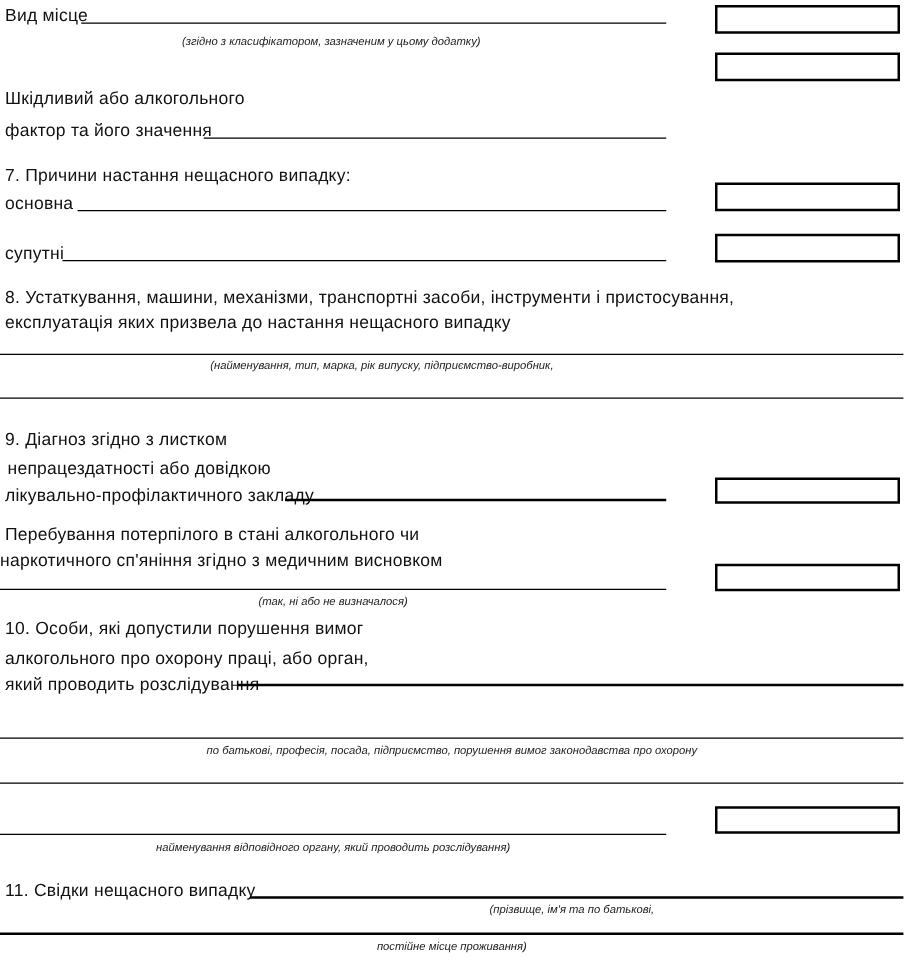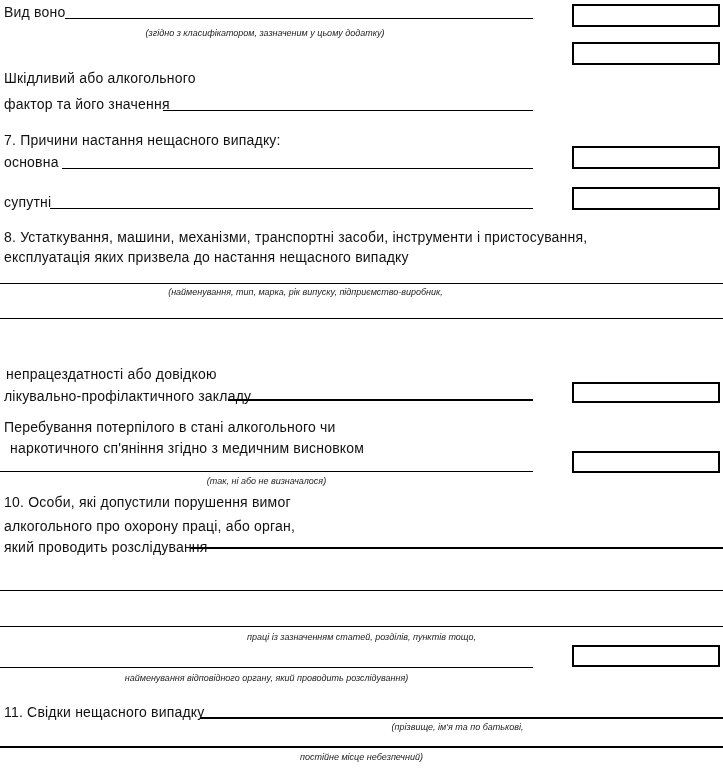--- a/index.html
+++ b/index.html
@@ -42,21 +42,21 @@
     height: 23px;
     border: 2px solid #000;
     background: #fff;
   }
 </style>
 </head>
 <body>
 
 <div id="page">
 
-  <span class="lbl" style="left:4px; top:4px">Вид воно</span>
+  <span class="lbl" style="left:4px; top:4px">Вид місце</span>
   <div class="blank" style="left:65px; top:3px; width:468px; height:15px"></div>
   <div class="codebox" style="left:572px; top:4px"></div>
   <span class="cap" style="left:0px; top:28px; width:530px">(згідно з класифікатором, зазначеним у цьому додатку)</span>
   <div class="codebox" style="left:572px; top:42px"></div>
 
   <span class="lbl" style="left:4px; top:70px">Шкідливий або алкогольного</span>
   <span class="lbl" style="left:4px; top:96px">фактор та його значення</span>
   <div class="blank" style="left:163px; top:95px; width:370px; height:15px"></div>
 
   <span class="lbl" style="left:4px; top:132px">7. Причини настання нещасного випадку:</span>
@@ -66,41 +66,42 @@
   <span class="lbl" style="left:4px; top:194px">супутні</span>
   <div class="blank" style="left:50px; top:193px; width:483px; height:15px"></div>
   <div class="codebox" style="left:572px; top:187px"></div>
 
   <span class="lbl" style="left:4px; top:229px">8. Устаткування, машини, механізми, транспортні засоби, інструменти і пристосування,</span>
   <span class="lbl" style="left:4px; top:249px">експлуатація яких призвела до настання нещасного випадку</span>
   <div class="blank" style="left:0px; top:268px; width:723px; height:15px"></div>
   <span class="cap" style="left:0px; top:287px; width:611px">(найменування, тип, марка, рік випуску, підприємство-виробник,</span>
   <div class="blank" style="left:0px; top:303px; width:723px; height:15px"></div>
 
+  <span class="lbl" style="left:4px; top:343px">9. Діагноз згідно з листком</span>
   <span class="lbl" style="left:6px; top:366px">непрацездатності або довідкою</span>
   <span class="lbl" style="left:4px; top:388px">лікувально-профілактичного закладу</span>
   <div class="blank thick" style="left:228px; top:385px; width:305px; height:14px"></div>
   <div class="codebox" style="left:572px; top:382px; height:21px"></div>
 
   <span class="lbl" style="left:4px; top:419px">Перебування потерпілого в стані алкогольного чи</span>
-  <span class="lbl" style="left:10px; top:440px">наркотичного сп'яніння згідно з медичним висновком</span>
+  <span class="lbl" style="left:0; top:440px">наркотичного сп'яніння згідно з медичним висновком</span>
   <div class="blank" style="left:0px; top:457px; width:533px; height:14px"></div>
   <div class="codebox" style="left:572px; top:451px; height:22px"></div>
   <span class="cap" style="left:0px; top:476px; width:533px">(так, ні або не визначалося)</span>
 
   <span class="lbl" style="left:4px; top:494px">10. Особи, які допустили порушення вимог</span>
   <span class="lbl" style="left:4px; top:518px">алкогольного про охорону праці, або орган,</span>
   <span class="lbl" style="left:4px; top:539px">який проводить розслідування</span>
   <div class="blank thick" style="left:190px; top:535px; width:533px; height:12px"></div>
   <div class="blank" style="left:0px; top:576px; width:723px; height:14px"></div>
+  <span class="cap" style="left:0px; top:595px; width:723px">по батькові, професія, посада, підприємство, порушення вимог законодавства про охорону</span>
   <div class="blank" style="left:0px; top:612px; width:723px; height:14px"></div>
-  <span class="cap" style="left:0px; top:632px; width:723px">праці із зазначенням статей, розділів, пунктів тощо,</span>
   <div class="blank" style="left:0px; top:653px; width:533px; height:14px"></div>
   <div class="codebox" style="left:572px; top:645px; height:22px"></div>
   <span class="cap" style="left:0px; top:673px; width:533px">найменування відповідного органу, який проводить розслідування)</span>
 
   <span class="lbl" style="left:4px; top:704px">11. Свідки нещасного випадку</span>
   <div class="blank thick" style="left:200px; top:704px; width:523px; height:13px"></div>
   <span class="cap" style="left:196px; top:722px; width:523px">(прізвище, ім'я та по батькові,</span>
   <div class="blank thick" style="left:0px; top:733px; width:723px; height:13px"></div>
-  <span class="cap" style="left:0px; top:752px; width:723px">постійне місце небезпечний)</span>
+  <span class="cap" style="left:0px; top:752px; width:723px">постійне місце проживання)</span>
 
 </div>
 
 </body></html>

